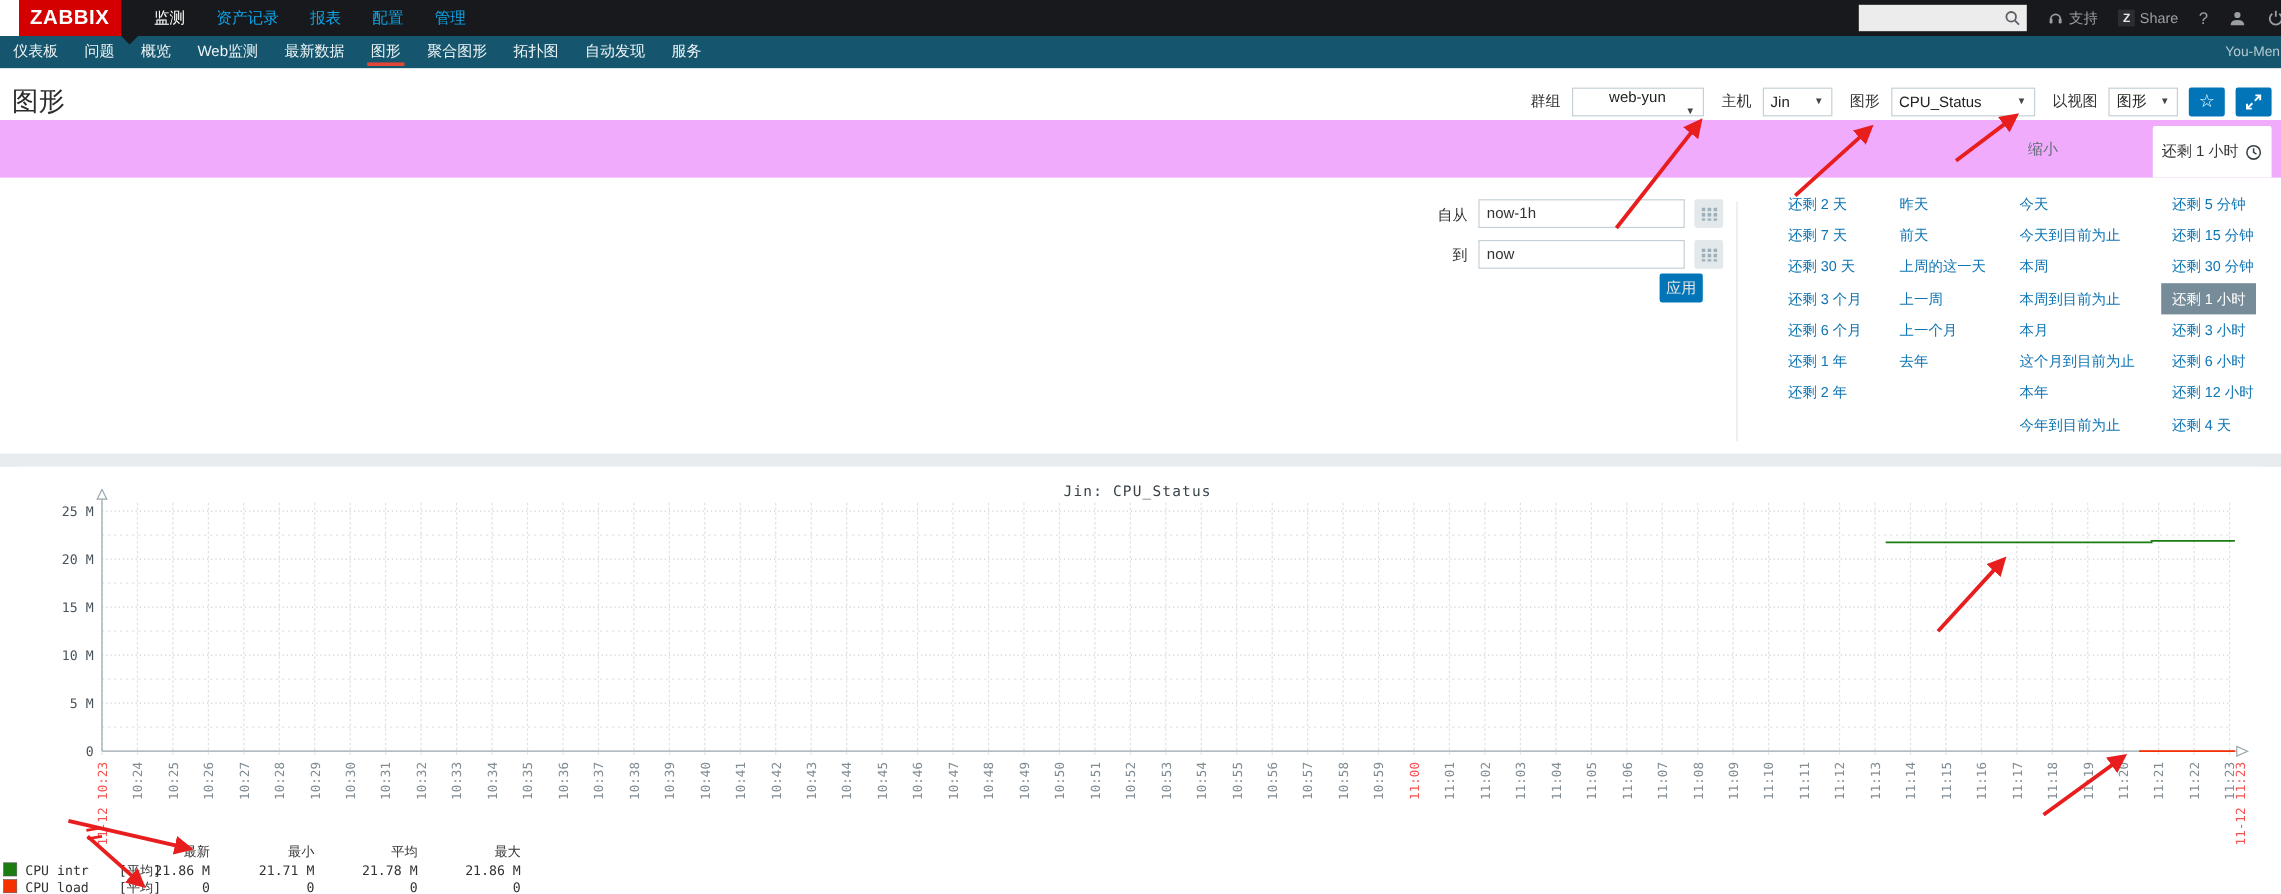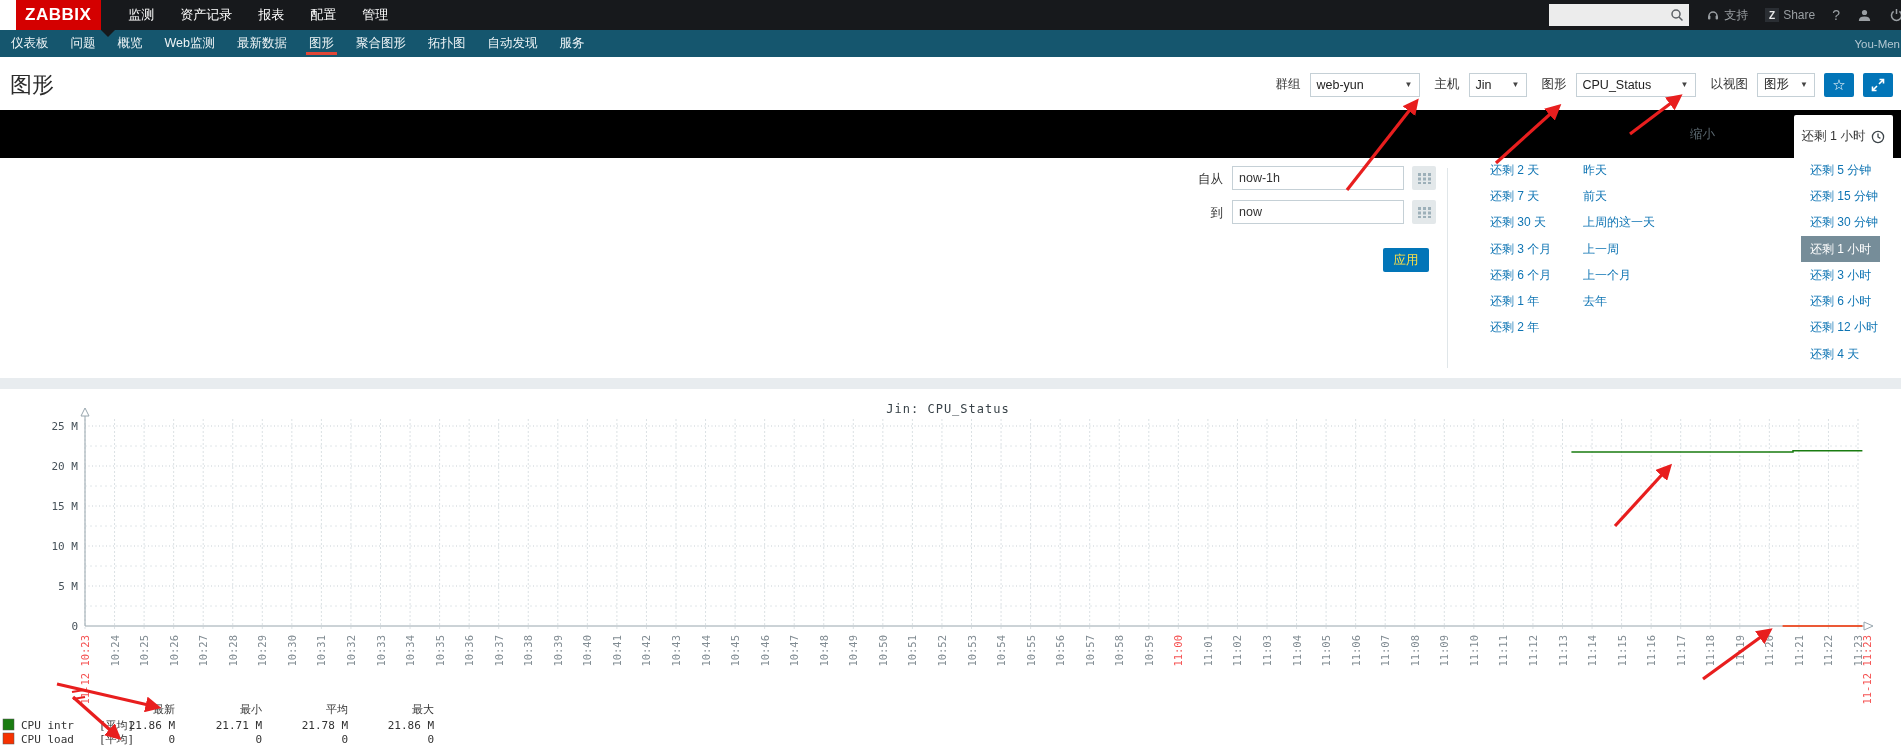--- a/index.html
+++ b/index.html
@@ -4,21 +4,21 @@
 <style>
   * { box-sizing: border-box; margin: 0; padding: 0; }
   html,body { background:#fff; }
   body { font-family:"Liberation Sans", sans-serif; }
   #app { position:relative; width:1901px; height:745px; overflow:hidden; background:#fff; }
 
   
   .topbar { position:absolute; left:16px; top:0; width:1901px; height:30px; background:#17191c; display:flex; align-items:center; }
   .logo { background:#d40000; color:#fff; font-weight:bold; font-size:17px; letter-spacing:.5px; padding:4px 10px 5px 9px; height:30px; display:flex; align-items:center; }
   .topnav { display:flex; align-items:center; margin-left:14px; }
-  .topnav .tn-item { color:#ffffff; font-size:13px; padding:0 13px; height:30px; display:flex; align-items:center; cursor:pointer; }
+  .topnav .tn-item { color:#0ea5e9; font-size:13px; padding:0 13px; height:30px; display:flex; align-items:center; cursor:pointer; }
   .topnav .tn-item.active { color:#fff; }
   .top-right { margin-left:auto; display:flex; align-items:center; gap:17px; padding-right:13px; }
   .searchbox { width:140px; height:22px; background:#ececec; display:flex; align-items:center; }
   .searchbox input { flex:1; border:none; background:transparent; outline:none; font-size:12px; padding:0 4px 0 6px; min-width:0;}
   .tb-ico { color:#9a9fa3; font-size:12px; display:flex; align-items:center; gap:4px; cursor:pointer; }
   .zbox { background:#2a2e33; color:#e8e8e8; font-size:10px; font-weight:bold; width:14px; height:14px; display:inline-flex; align-items:center; justify-content:center; }
   .qmark { font-size:14px; }
 
   
   .subnav { position:absolute; left:0; top:30px; width:1901px; height:27px; background:#15566e; display:flex; align-items:center; }
@@ -27,38 +27,38 @@
   .nav-caret { position:absolute; top:0; left:101px; width:0; height:0; border-left:7px solid transparent; border-right:7px solid transparent; border-top:7px solid #17191c; }
   .subnav-user { margin-left:auto; color:#b4c8d2; font-size:11.5px; padding-right:1px; }
 
   
   .toolbar { position:absolute; left:0; top:57px; width:1901px; height:55px; background:#fff; display:flex; align-items:center; }
   .page-title { font-size:22px; color:#2b2b2b; margin-left:10px; font-weight:normal; }
   .tool-right { margin-left:auto; display:flex; align-items:center; gap:9px; padding-right:8px;text-align:right; }
   .flt-label { font-size:12.5px; color:#333; margin-left:6px; }
   .select { height:24px; background:#fff; border:1px solid #c5d0d6; display:flex; align-items:center; font-size:12.5px; color:#222; padding:0 6px; cursor:pointer; }
   .select .caret { margin-left:auto; font-size:8px; color:#444; padding-left:8px; }
-  .sel-group { width:110px; } .sel-host { width:58px; } .sel-graph { width:120px; } .sel-view { width:58px; }
+  .sel-group { width:110px;flex-direction:column; } .sel-host { width:58px; } .sel-graph { width:120px; } .sel-view { width:58px; }
   .sq-btn { width:30px; height:24px; background:#0275b8; border-radius:2px; color:#fff; display:flex; align-items:center; justify-content:center; cursor:pointer; }
   .sq-btn .star { font-size:15px; line-height:1; }
 
   
-  .timebar { position:absolute; left:0; top:110px; width:1901px; height:48px; background:#000000; }
+  .timebar { position:absolute; left:0; top:100px; width:1901px; height:48px; background:#f0abfc; }
   .zoomctl { position:absolute; top:0; height:48px; display:flex; align-items:center; gap:0; }
   .chev { color:#8d9ba3; font-size:17px; font-weight:bold; cursor:pointer; padding:0 10px; }
   .zoom-label { color:#5e6b73; font-size:12.5px; cursor:pointer; }
   .time-tab { position:absolute; left:1794px; top:5px; width:99px; height:43px; background:#fff; border-radius:2px 2px 0 0; display:flex; align-items:center; justify-content:center; gap:6px; font-size:12.5px; color:#333; cursor:pointer; }
 
   
   .timepanel { position:absolute; left:0; top:160px; width:1901px; height:218px; background:#fff; }
   .tp-divider { position:absolute; left:1447px; top:8px; width:1px; height:200px; background:#e0e6e9; }
   .tp-label { position:absolute; font-size:12.5px; color:#333; text-align:right; width:40px; }
   .tp-input { position:absolute; width:172px; height:24px; border:1px solid #c5d0d6; font-size:12.5px; color:#333; padding:0 6px; font-family:"Liberation Sans",sans-serif; }
   .cal-btn { position:absolute; width:24px; height:24px; background:#e3e8ea; border:none; border-radius:2px; cursor:pointer; display:flex; align-items:center; justify-content:center; }
-  .apply-btn { position:absolute; left:1383px; top:88px; width:46px; height:24px; background:#0275b8; color:#fde047; border:none; border-radius:2px; font-size:12.5px; cursor:pointer; }
+  .apply-btn { position:absolute; left:1383px; top:68px; width:36px; height:24px; background:#0275b8; color:#e5e5e5; border:none; border-radius:2px; font-size:12.5px; cursor:pointer; }
   .preset-col { position:absolute; top:-3px; display:flex; flex-direction:column; }
   .preset-col a { display:flex; align-items:center; height:26.3px; font-size:12px; color:#0e74b3; text-decoration:none; white-space:nowrap; cursor:pointer; }
   .preset-col a.selected { background:#768d99; color:#fff; padding:0 9px; margin-left:-9px; align-self:flex-start; }
 
   .gap-band { position:absolute; left:0; top:378px; width:1901px; height:11px; background:#e8ecef; }
 
   
   .chart-wrap { position:absolute; left:0; top:389px; width:1901px; height:356px; background:#fff;border-radius:16px; }
   .chart-wrap svg text { font-family:"DejaVu Sans Mono", monospace; }
 
@@ -232,20 +232,30 @@
         <a>还剩 1 年</a>
         <a>还剩 2 年</a>
       </div>
     <div class="preset-col" style="left:1583px">
         <a>昨天</a>
         <a>前天</a>
         <a>上周的这一天</a>
         <a>上一周</a>
         <a>上一个月</a>
         <a>去年</a>
+      </div>
+    <div class="preset-col" style="left:1683px">
+        <a>今天</a>
+        <a>今天到目前为止</a>
+        <a>本周</a>
+        <a>本周到目前为止</a>
+        <a>本月</a>
+        <a>这个月到目前为止</a>
+        <a>本年</a>
+        <a>今年到目前为止</a>
       </div>
     <div class="preset-col" style="left:1810px">
         <a>还剩 5 分钟</a>
         <a>还剩 15 分钟</a>
         <a>还剩 30 分钟</a>
         <a class="selected">还剩 1 小时</a>
         <a>还剩 3 小时</a>
         <a>还剩 6 小时</a>
         <a>还剩 12 小时</a>
         <a>还剩 4 天</a>

